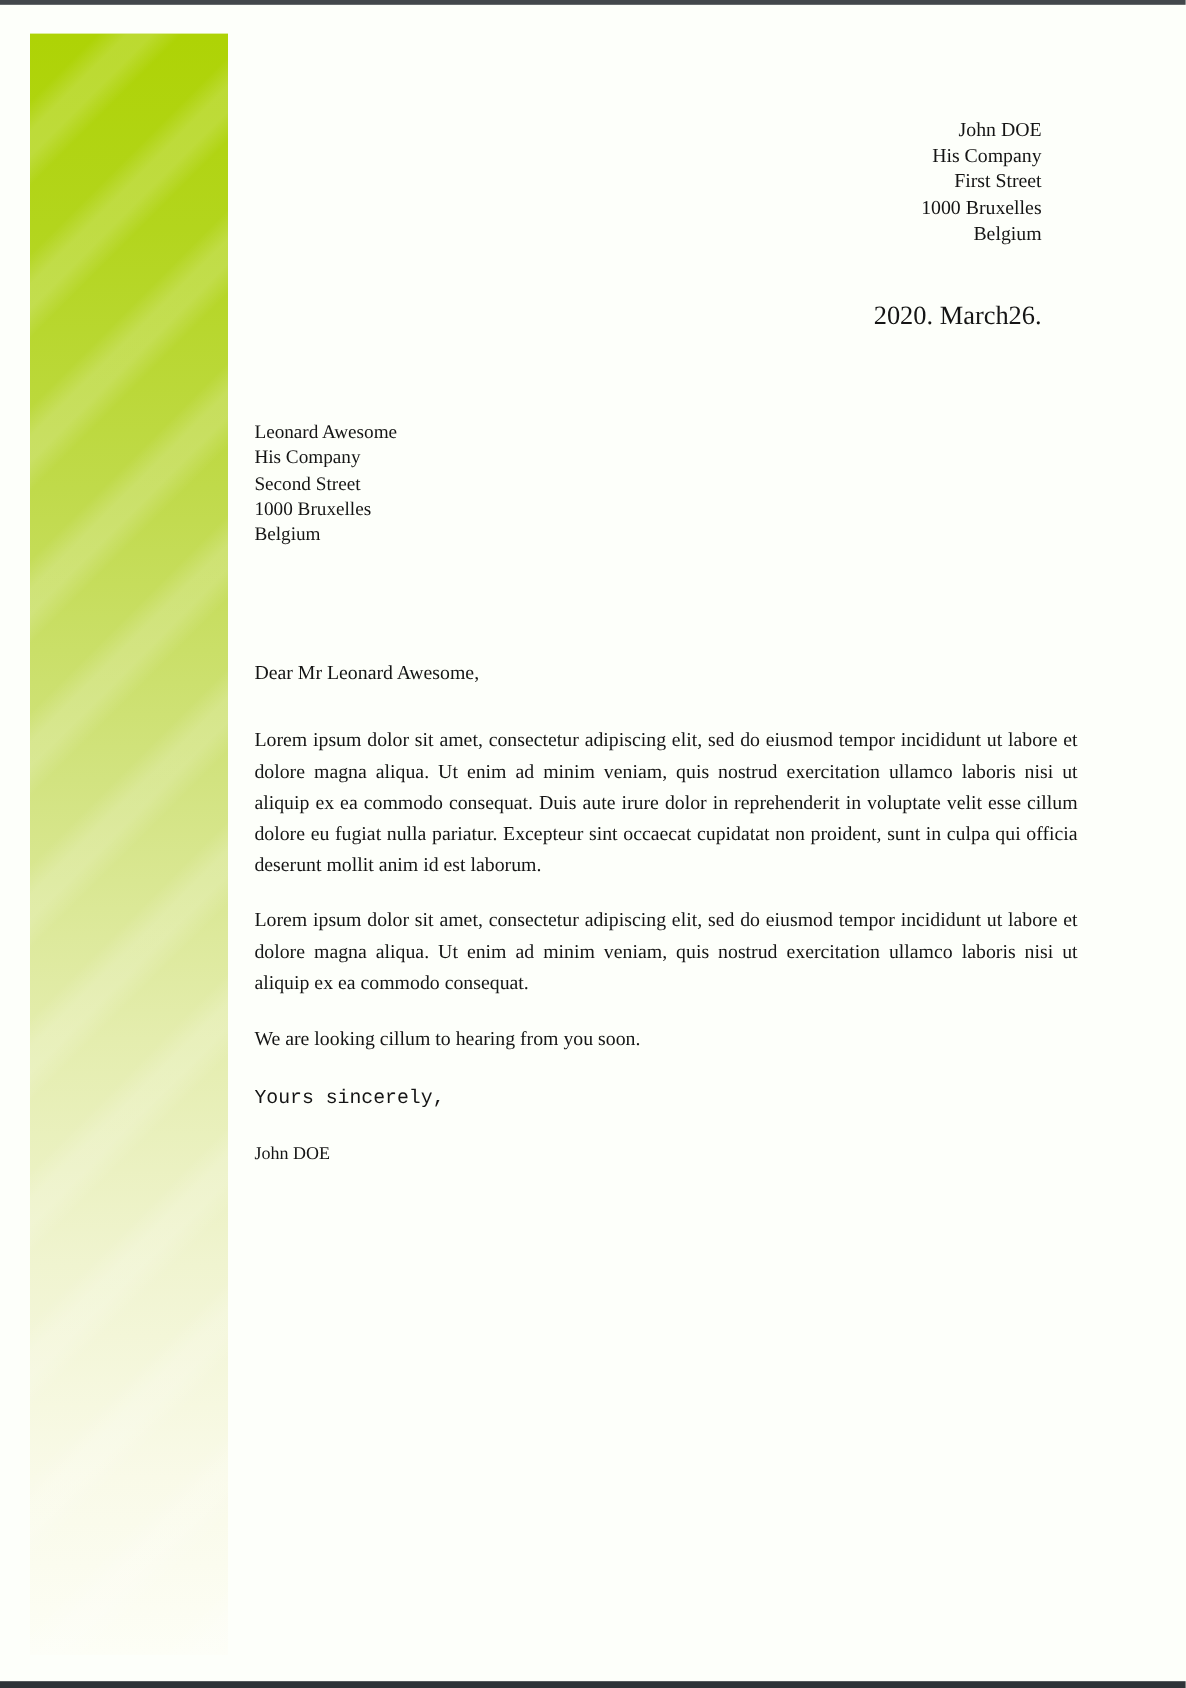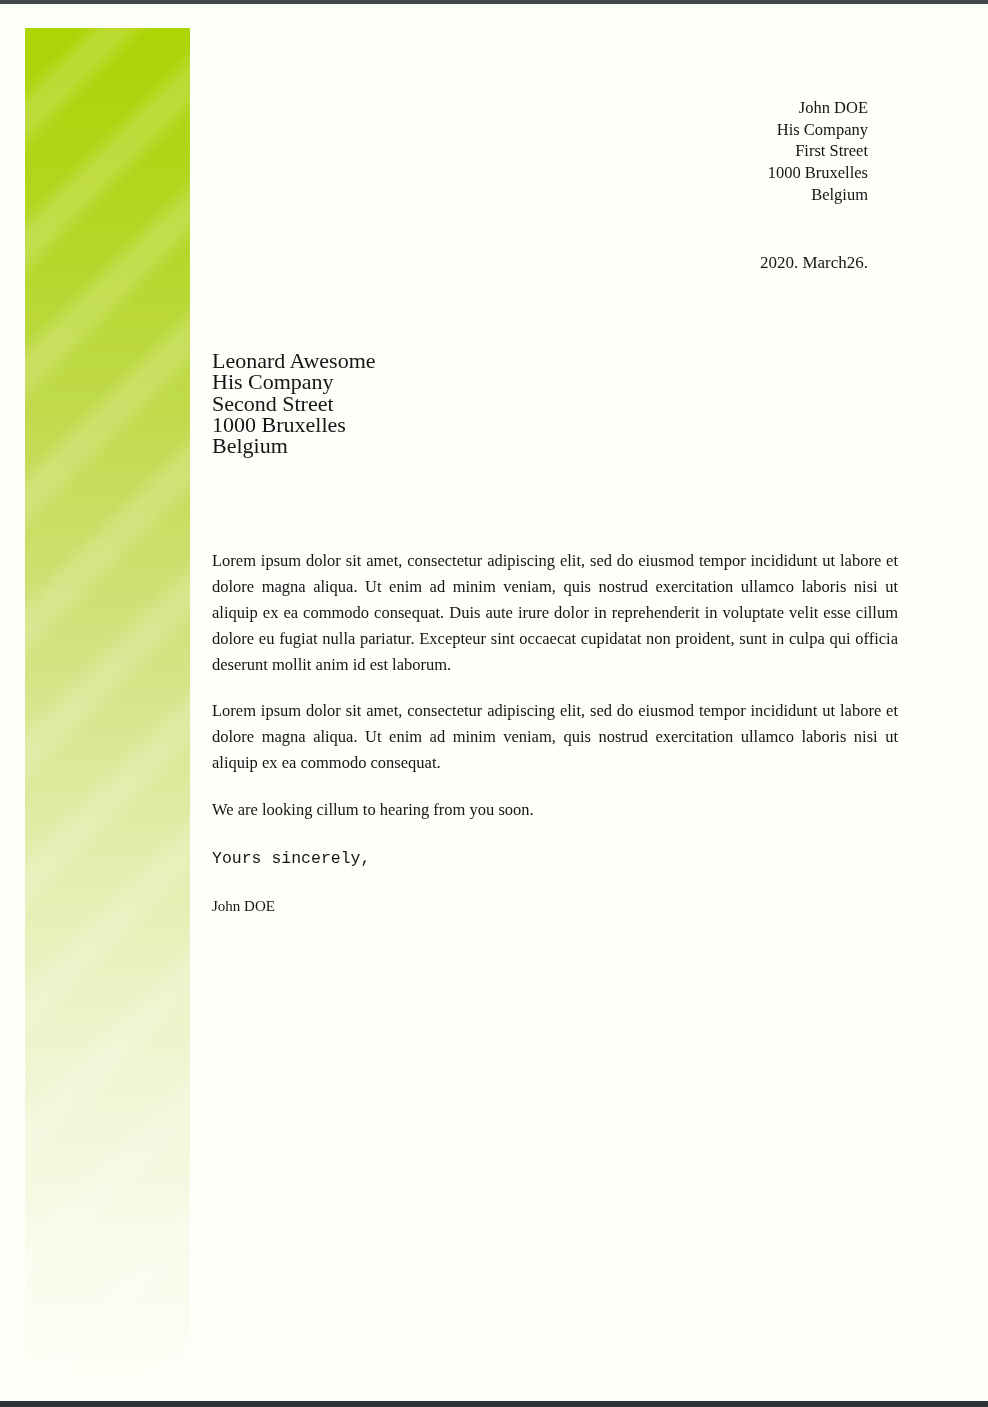--- a/index.html
+++ b/index.html
@@ -56,30 +56,30 @@
     right: 120px;
     text-align: right;
     font-size: 16.5px;
     line-height: 21.7px;
     white-space: nowrap;
   }
   .date-line {
     position: absolute;
     top: 252px;
     right: 120px;
-    font-size: 17px;
+    font-size: 22px;
     line-height: 22px;
     white-space: nowrap;
   }
   .recipient-block {
     position: absolute;
     top: 350px;
     left: 212px;
     text-align: left;
-    font-size: 22px;
+    font-size: 16px;
     line-height: 21.3px;
     white-space: nowrap;
   }
   .letter-body {
     position: absolute;
     top: 548px;
     left: 212px;
     width: 686px;
     font-size: 16.5px;
     line-height: 26px;
@@ -112,20 +112,21 @@
 
 <div class="recipient-block">
   <div>Leonard Awesome</div>
   <div>His Company</div>
   <div>Second Street</div>
   <div>1000 Bruxelles</div>
   <div>Belgium</div>
 </div>
 
 <div class="letter-body">
+  <p class="salutation">Dear Mr Leonard Awesome,</p>
   <p class="para para-1">Lorem ipsum dolor sit amet, consectetur adipiscing elit, sed do eiusmod tempor incididunt ut labore et dolore magna aliqua. Ut enim ad minim veniam, quis nostrud exercitation ullamco laboris nisi ut aliquip ex ea commodo consequat. Duis aute irure dolor in reprehenderit in voluptate velit esse cillum dolore eu fugiat nulla pariatur. Excepteur sint occaecat cupidatat non proident, sunt in culpa qui officia deserunt mollit anim id est laborum.</p>
   <p class="para para-2">Lorem ipsum dolor sit amet, consectetur adipiscing elit, sed do eiusmod tempor incididunt ut labore et dolore magna aliqua. Ut enim ad minim veniam, quis nostrud exercitation ullamco laboris nisi ut aliquip ex ea commodo consequat.</p>
   <p class="closing-line">We are looking cillum to hearing from you soon.</p>
   <p class="valediction">Yours sincerely,</p>
   <p class="signature">John DOE</p>
 </div>
 
 <div class="bottom-bar"></div>
 
 </body></html>

